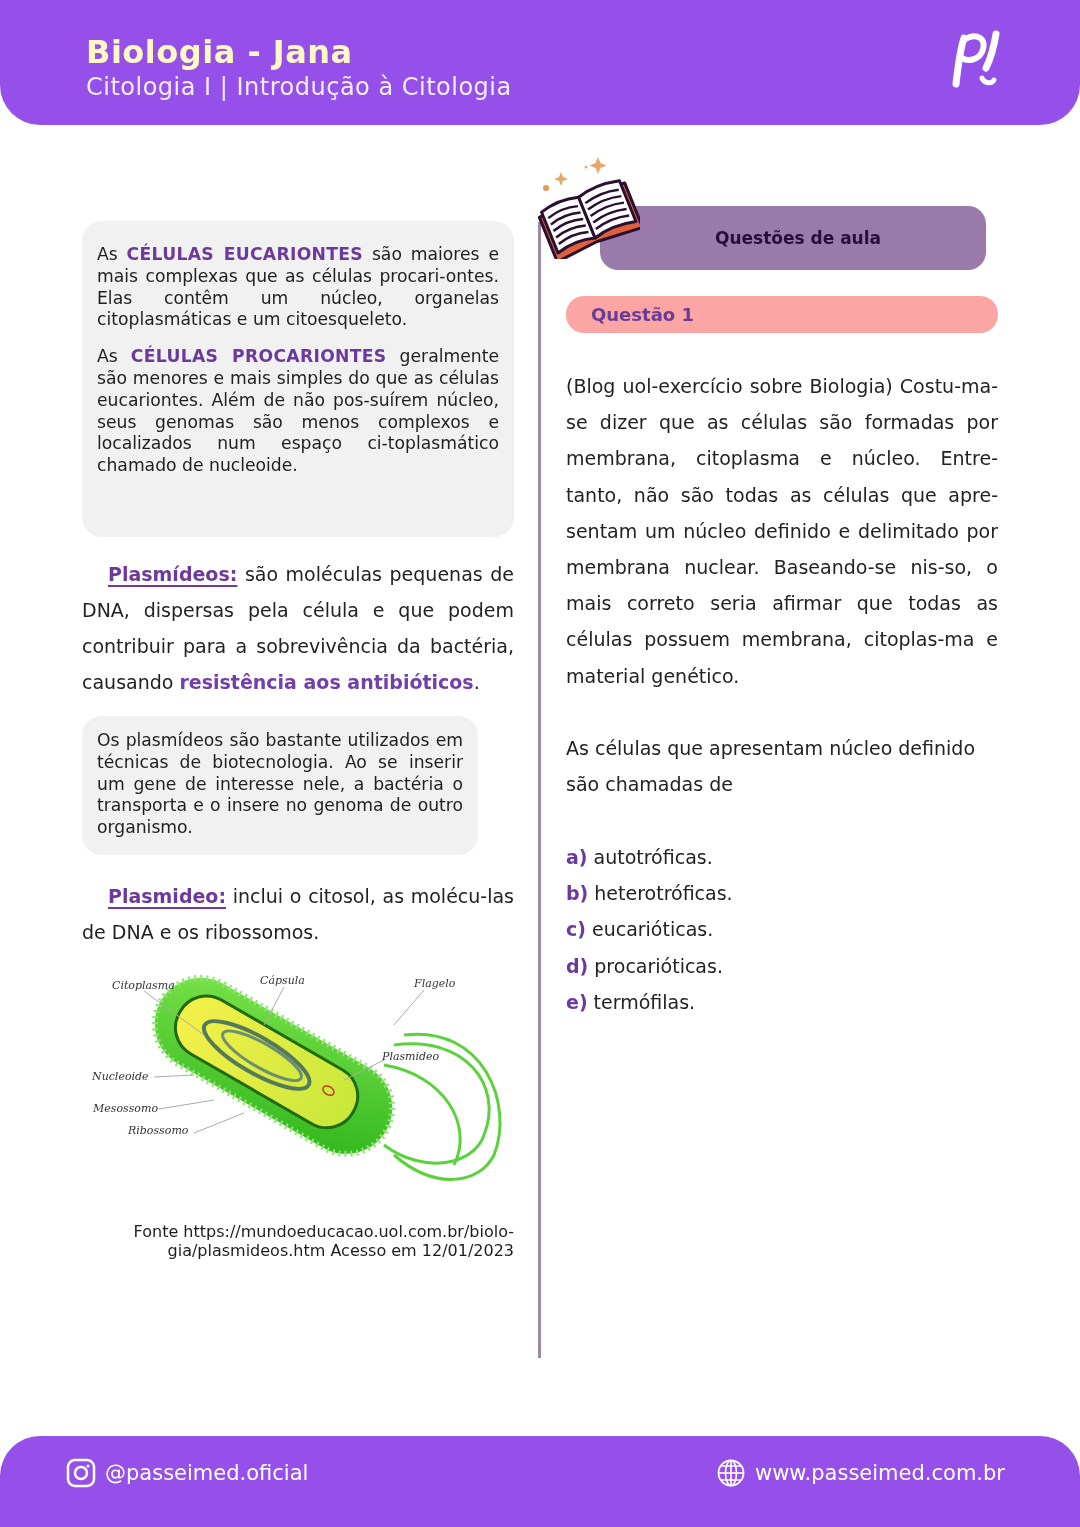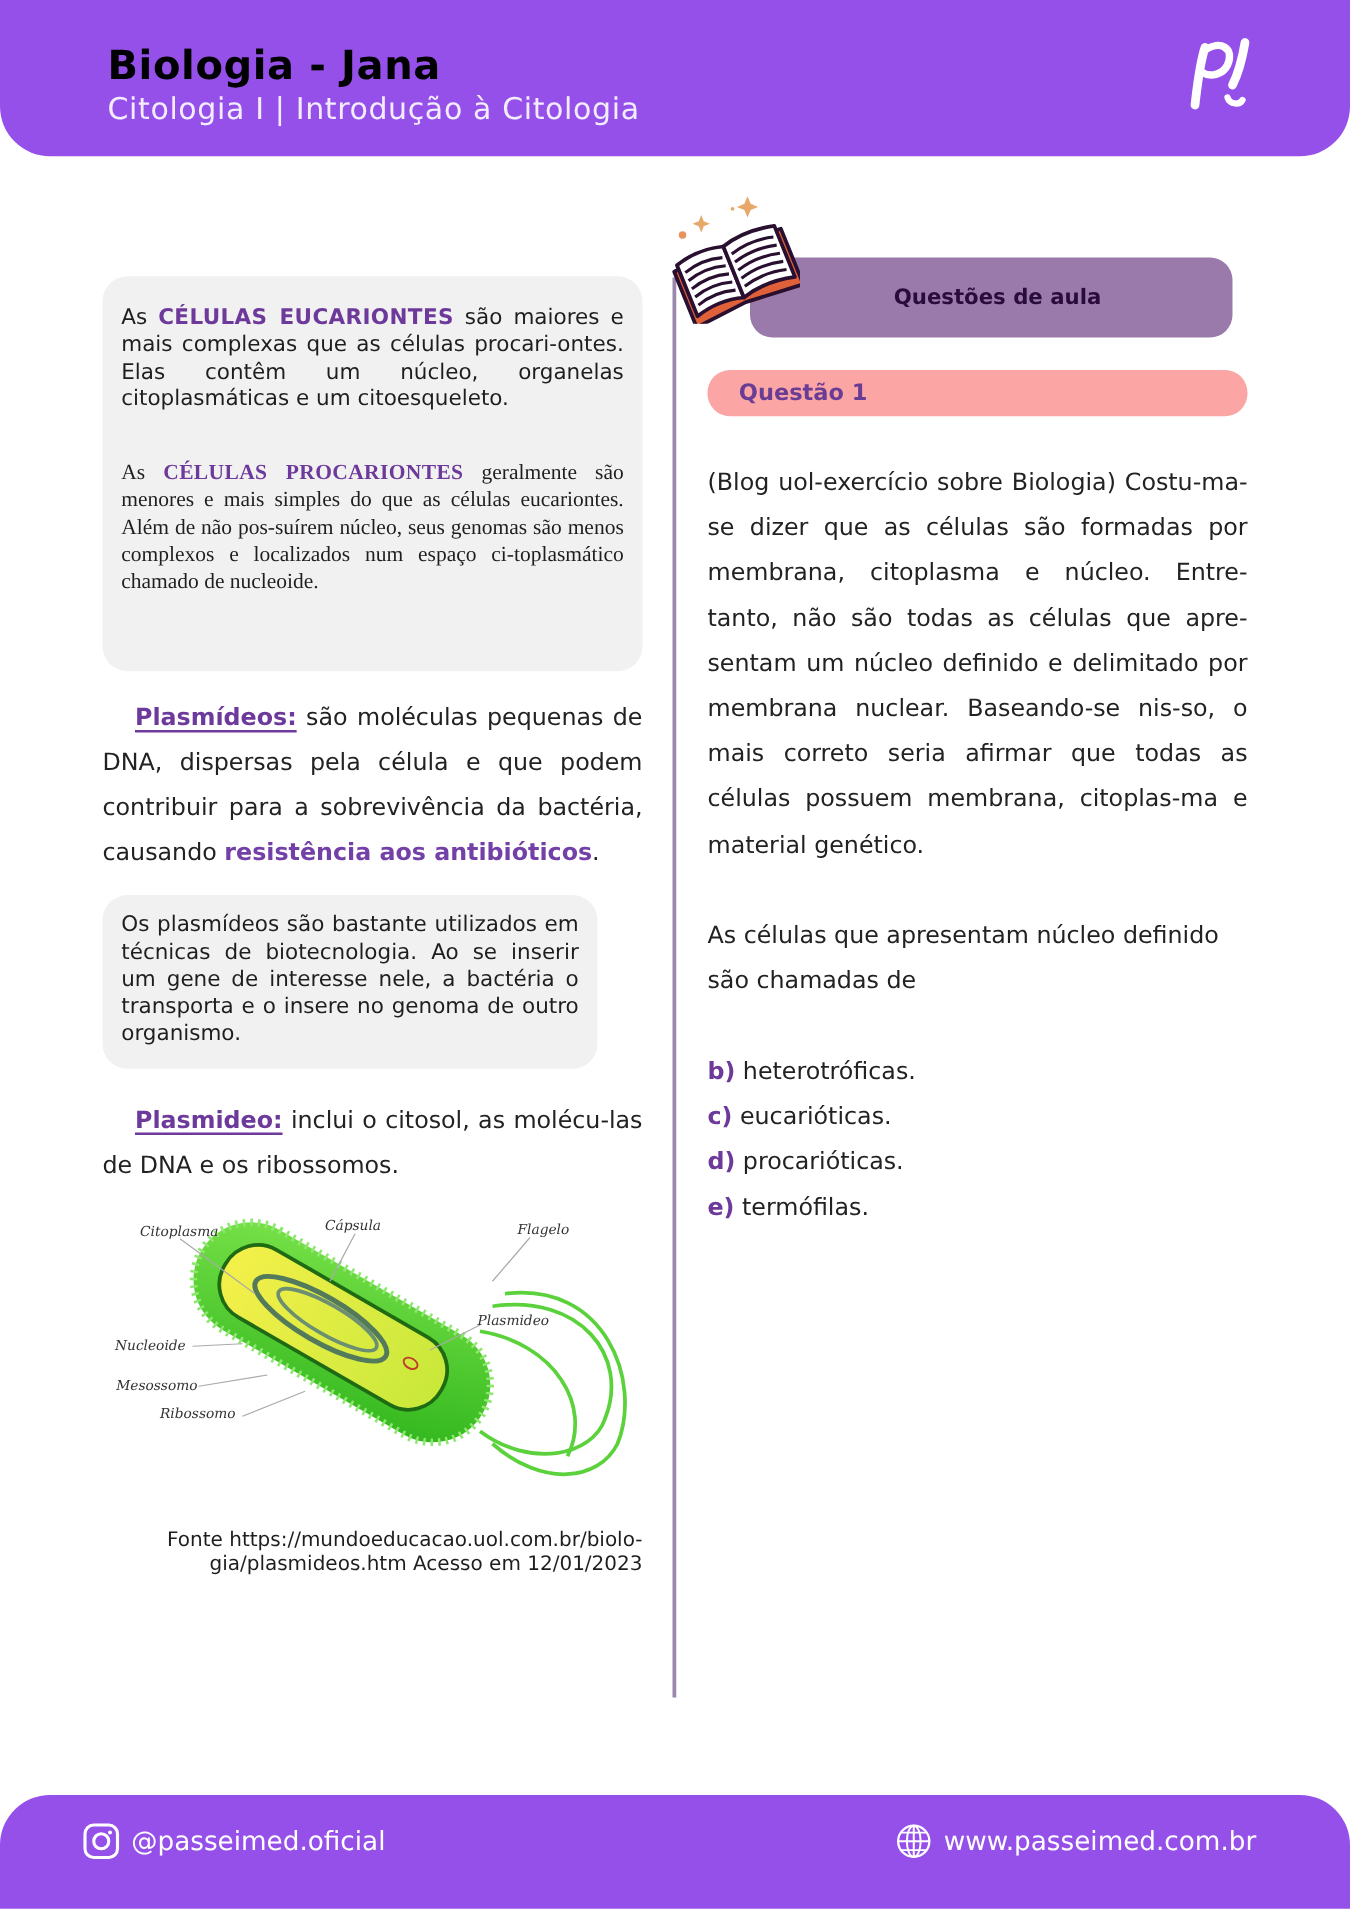--- a/index.html
+++ b/index.html
@@ -5,42 +5,42 @@
   * { box-sizing: border-box; margin: 0; padding: 0; }
   html, body { width: 1080px; height: 1527px; background: #ffffff; overflow: hidden; }
   body { position: relative; font-family: "DejaVu Sans", "Liberation Sans", sans-serif; color: #1d1d1d; }
 
   
   .header {
     position: absolute; left: 0; top: 0; width: 1080px; height: 125px;
     background: #9650ea; border-radius: 0 0 40px 40px;
   }
   .header-title {
-    position: absolute; left: 86px; top: 33px; color: #000000;
+    position: absolute; left: 86px; top: 33px; color: #fef9c3;
     font-family: "DejaVu Sans", sans-serif; font-weight: bold; font-size: 32px; letter-spacing: 0.5px;
   }
   .header-subtitle {
     position: absolute; left: 86px; top: 73px; color: #f3ecfd;
     font-family: "DejaVu Sans", sans-serif; font-size: 24px; font-weight: normal; letter-spacing: 0.5px;
   }
   .header-logo {
     position: absolute; left: 942px; top: 26px; width: 68px; height: 64px;
   }
 
   
   .info-box {
     position: absolute; background: #f1f1f1; border-radius: 20px;
   }
   .box1 { left: 82px; top: 221px; width: 432px; height: 316px; padding: 23px 15px 0 15px; }
   .box2 { left: 82px; top: 716px; width: 396px; height: 139px; padding: 14px 15px 0 15px; }
   .box-para {
     font-size: 17.2px; line-height: 21.8px; text-align: justify; color: #1e1e1e;
     font-family: "DejaVu Sans", sans-serif;
   }
-  .box-para + .box-para { margin-top: 36px; font-family: Liberation Serif, serif; }
+  .box-para + .box-para { margin-top: 15px; }
   .hl { color: #6d3a9b; font-weight: bold; letter-spacing: 0.3px; }
 
   .body-para {
     position: absolute; left: 82px; width: 432px;
     font-size: 19px; line-height: 36px; text-align: justify; color: #222;
     font-family: "DejaVu Sans", sans-serif;
   }
   .p-plasm { top: 556px; }
   .p-cito { top: 878px; }
   .term {
@@ -207,20 +207,21 @@
 </svg>
 
 <div class="q-pill">
   <span class="q-label">Questão 1</span>
 </div>
 
 <p class="q-text">(Blog uol-exercício sobre Biologia) Costu-ma-se dizer que as células são formadas por membrana, citoplasma e núcleo. Entre-tanto, não são todas as células que apre-sentam um núcleo definido e delimitado por membrana nuclear. Baseando-se nis-so, o mais correto seria afirmar que todas as células possuem membrana, citoplas-ma e material genético.</p>
 <p class="q-prompt">As células que apresentam núcleo definido são chamadas de</p>
 
 <ul class="options">
+  <li class="option"><span class="opt-letter">a)</span><span>autotróficas.</span></li>
   <li class="option"><span class="opt-letter">b)</span><span>heterotróficas.</span></li>
   <li class="option"><span class="opt-letter">c)</span><span>eucarióticas.</span></li>
   <li class="option"><span class="opt-letter">d)</span><span>procarióticas.</span></li>
   <li class="option"><span class="opt-letter">e)</span><span>termófilas.</span></li>
 </ul>
 
 <div class="footer">
   <div class="footer-item footer-left">
     <svg width="30" height="30" viewBox="0 0 30 30">
       <rect x="2" y="2" width="26" height="26" rx="7" fill="none" stroke="#fff" stroke-width="2.5"></rect>

